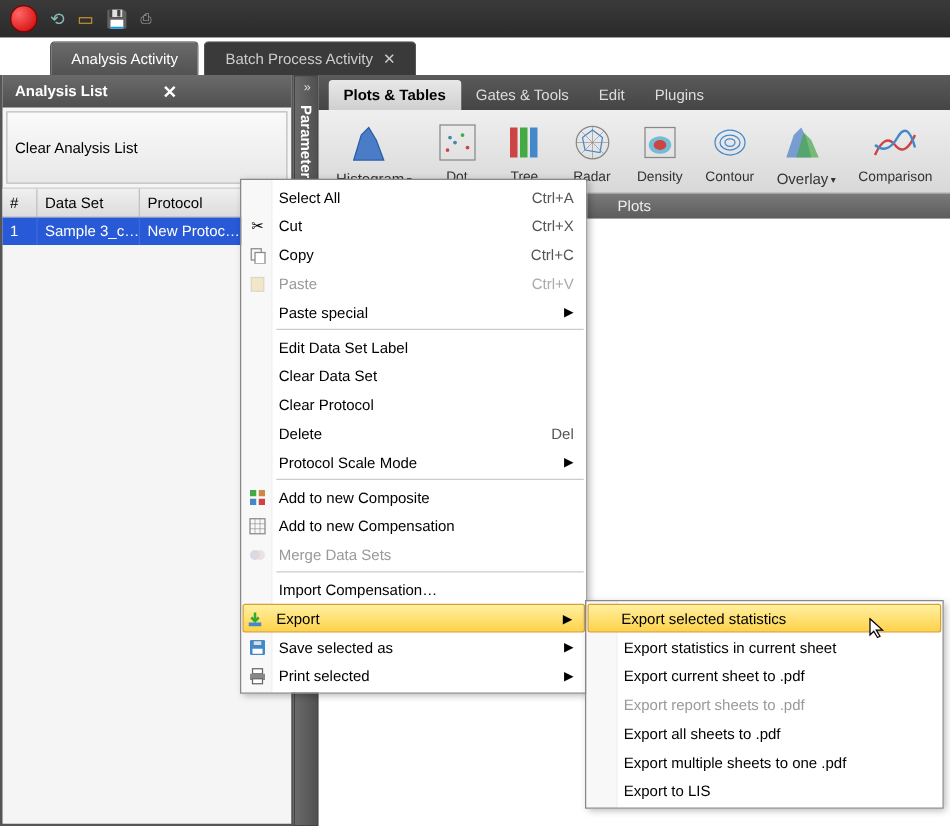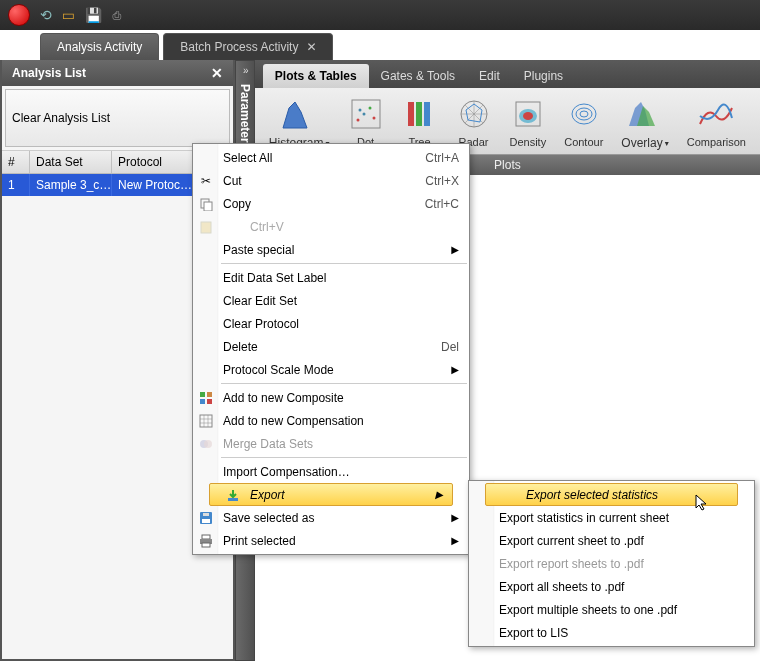--- a/index.html
+++ b/index.html
@@ -10,21 +10,21 @@
   .qat-icon { color: #8bb; font-size: 14px; }
   
   .tabbar { height: 30px; background: #ffffff; display: flex; align-items: flex-end; padding: 0 40px; }
   .tab { padding: 6px 16px; color: #ccc; background: #3a3a3a; border-radius: 4px 4px 0 0; margin-right: 4px; display: flex; align-items: center; gap: 8px; border: 1px solid #555; border-bottom: none; }
   .tab.active { background: linear-gradient(#6a6a6a, #525252); color: #fff; }
   .tab-close { font-size: 12px; color: #ccc; }
   
   .workspace { display: flex; height: calc(100% - 60px); background: #525252; }
   
   .left-panel { width: 258px; background: #f5f5f5; display: flex; flex-direction: column; border: 2px solid #555; border-top: none; }
-  .panel-header { background: linear-gradient(#6a6a6a, #505050); color: #fff; padding: 5px 10px; font-weight: bold; display: flex; justify-content: space-between; align-items: center; gap: 44px; }
+  .panel-header { background: linear-gradient(#6a6a6a, #505050); color: #fff; padding: 5px 10px; font-weight: bold; display: flex; justify-content: flex-start; align-items: center; gap: 44px; }
   .panel-header .close { font-size: 14px; }
   .clear-btn { margin: 3px; padding: 21px 6px; background: linear-gradient(#fafafa,#e8e8e8); border: 1px solid #bbb; text-align: left; cursor: pointer; }
   .table-header { display: flex; background: linear-gradient(#f0f0f0,#dcdcdc); border-top: 1px solid #ccc; border-bottom: 1px solid #bbb; }
   .th { padding: 4px 6px; border-right: 1px solid #c0c0c0; font-weight: normal; }
   .th1 { width: 28px; } .th2 { width: 82px; } .th3 { width: 90px; } .th4 { flex: 1; }
   .table-row { display: flex; background: #2859d6; color: #fff; }
   .td { padding: 4px 6px; border-right: 1px solid #3a6ae0; overflow: hidden; white-space: nowrap; }
   
   .vpanel { width: 22px; background: linear-gradient(to right, #6a6a6a, #505050); border: 1px solid #444; display: flex; flex-direction: column; align-items: center; padding-top: 4px; }
   .expand-arrows { color: #ddd; font-size: 10px; letter-spacing: -2px; }
@@ -37,25 +37,25 @@
   .ribbon { background: linear-gradient(#efefef,#d8d8d8); padding: 6px 8px 2px; display: flex; gap: 6px; border-bottom: 1px solid #999; }
   .ribbon-btn { display: flex; flex-direction: column; align-items: center; padding: 2px 6px; cursor: pointer; gap: 4px; }
   .ribbon-icon { width: 36px; height: 36px; display: flex; align-items: center; justify-content: center; }
   .ribbon-label { font-size: 11px; color: #333; display: flex; align-items: center; white-space: nowrap; }
   .dropdown-arrow { font-size: 8px; margin-left: 2px; }
   .plots-label { background: linear-gradient(#7a7a7a,#5c5c5c); color: #eee; text-align: center; padding: 3px; font-size: 12px; }
   .canvas { flex: 1; background: #fff; }
   
   .context-menu { position: absolute; left: 192px; top: 143px; width: 278px; background: linear-gradient(to right, #f8f8f8 0, #f8f8f8 24px, #f0f0f0 24px, #fff 26px); border: 1px solid #888; box-shadow: 2px 2px 6px rgba(0,0,0,0.3); z-index: 100; padding: 2px 0; }
   .menu-item { display: flex; align-items: center; padding: 4px 10px 4px 4px; cursor: pointer; height: 23px; position: relative; }
-  .menu-item.highlighted { background: linear-gradient(#fff0a0, #ffd24a); border: 1px solid #d8a030; border-radius: 2px; margin: 0 16px; padding: 3px 9px 3px 14px; font-style: italic; }
+  .menu-item.highlighted { background: linear-gradient(#fff0a0, #ffd24a); border: 1px solid #d8a030; border-radius: 2px; margin: 0 1px; padding: 3px 9px 3px 0; }
   .menu-item.disabled { color: #999; }
   .menu-icon { width: 18px; height: 16px; margin-right: 8px; flex-shrink: 0; display: flex; align-items: center; justify-content: center; }
   .menu-text { flex: 1; }
-  .menu-shortcut { color: #555; margin-left: 27px; }
+  .menu-shortcut { color: #555; margin-left: 12px; }
   .menu-item.disabled .menu-shortcut { color: #aaa; }
   .menu-arrow { font-size: 10px; margin-left: auto; }
   .menu-sep { height: 1px; background: #ccc; margin: 2px 2px 2px 28px; }
   
   .submenu { position: absolute; left: 468px; top: 480px; width: 287px; background: linear-gradient(to right, #f8f8f8 0, #f8f8f8 24px, #f0f0f0 24px, #fff 26px); border: 1px solid #888; box-shadow: 2px 2px 6px rgba(0,0,0,0.3); z-index: 101; padding: 2px 0; }
   
   .cursor-arrow { position: absolute; left: 695px; top: 494px; z-index: 200; font-size: 16px; color: #000; pointer-events: none; }
   
   svg { display: block; }
 </style>
@@ -225,35 +225,36 @@
       </span>
       <span class="menu-text">Copy</span>
       <span class="menu-shortcut">Ctrl+C</span>
     </div>
   <div class="menu-item disabled">
       <span class="menu-icon">
         <svg width="14" height="14" opacity="0.4">
           <rect x="2" y="2" width="10" height="11" fill="#e8d080" stroke="#aa8"></rect>
         </svg>
       </span>
+      <span class="menu-text">Paste</span>
       <span class="menu-shortcut">Ctrl+V</span>
     </div>
   <div class="menu-item">
       <span class="menu-icon"></span>
       <span class="menu-text">Paste special</span>
       <span class="menu-arrow">▶</span>
     </div>
   <div class="menu-sep"></div>
   <div class="menu-item">
       <span class="menu-icon"></span>
       <span class="menu-text">Edit Data Set Label</span>
     </div>
   <div class="menu-item">
       <span class="menu-icon"></span>
-      <span class="menu-text">Clear Edit Set</span>
+      <span class="menu-text">Clear Data Set</span>
     </div>
   <div class="menu-item">
       <span class="menu-icon"></span>
       <span class="menu-text">Clear Protocol</span>
     </div>
   <div class="menu-item">
       <span class="menu-icon"></span>
       <span class="menu-text">Delete</span>
       <span class="menu-shortcut">Del</span>
     </div>

